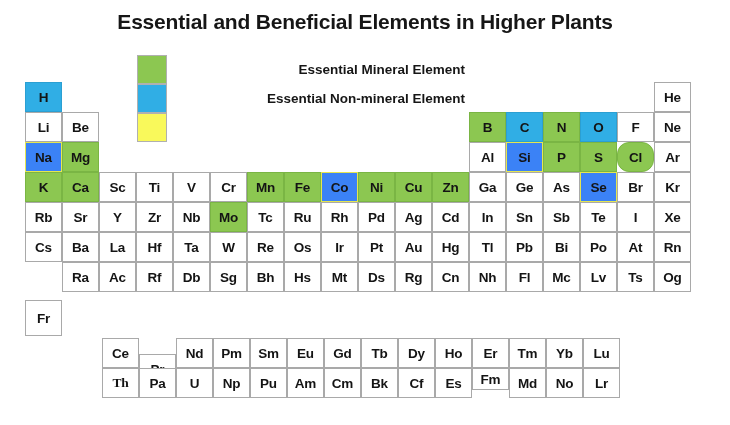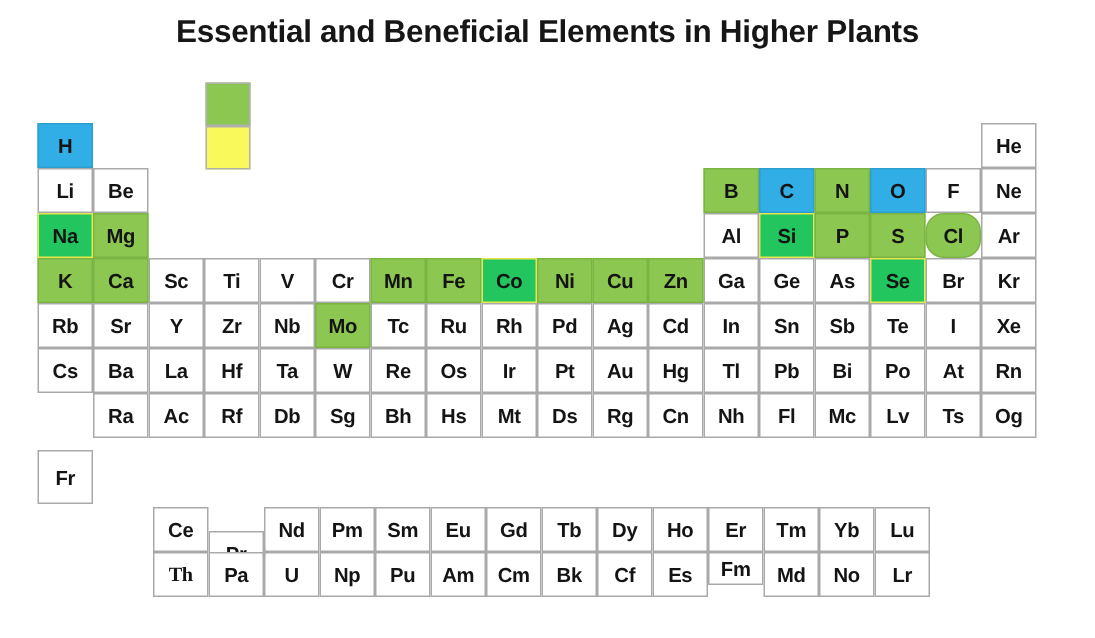--- a/index.html
+++ b/index.html
@@ -81,31 +81,36 @@
     font-size: 13.5px;
     font-weight: bold;
     display: flex;
     align-items: center;
     justify-content: center;
     color: #141414;
     letter-spacing: -0.2px;
   }
   .cell.c-green  { background: #8CC751; border-color: #7ab544; }
   .cell.c-blue   { background: #30AEE5; border-color: #2b9fd2; }
-  .cell.c-yellow { background: #22c55e; border-color: #e6e650; }
+  .cell.c-yellow { background: #3b82f6; border-color: #e6e650; }
   .cell.c-white  { background: #ffffff; border-color: #a9a9a9; }
 </style>
 </head>
 <body>
 
 <div id="page-title">Essential and Beneficial Elements in Higher Plants</div>
 
 <div id="legend">
     <div class="legend-row">
       <div class="legend-swatch" style="background: rgb(140, 199, 81);"></div>
+      <div class="legend-label">Essential Mineral Element</div>
+    </div>
+    <div class="legend-row">
+      <div class="legend-swatch" style="background: rgb(48, 174, 229);"></div>
+      <div class="legend-label">Essential Non-mineral Element</div>
     </div>
     <div class="legend-row">
       <div class="legend-swatch" style="background: rgb(249, 249, 91);"></div>
     </div>
   </div>
 
 <div id="ptable">
     <div class="cell c-blue" style="left: 0px; top: 0px; width: 37px; height: 30px; z-index: 2;">
       <span>H</span>
     </div>

